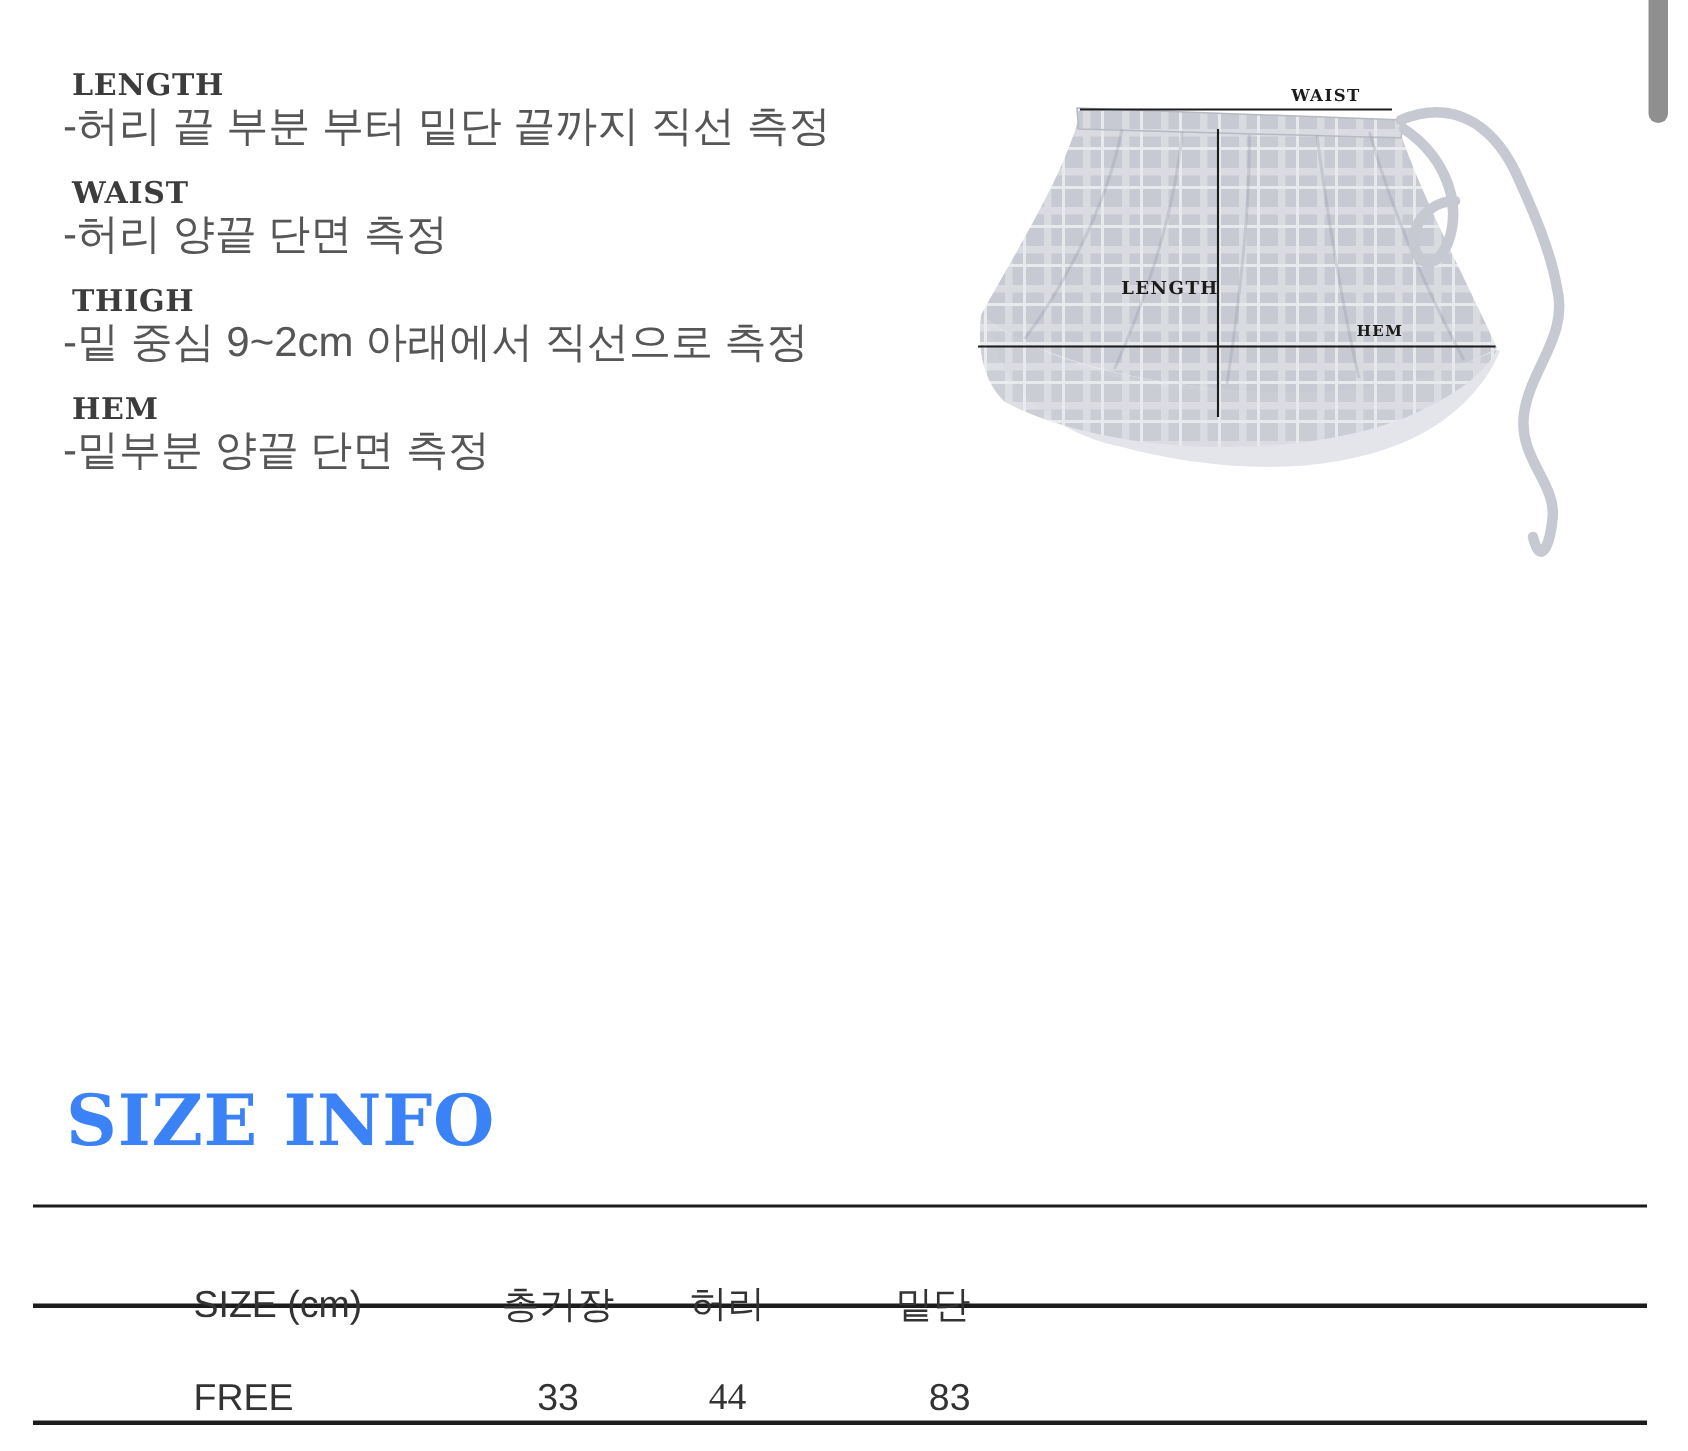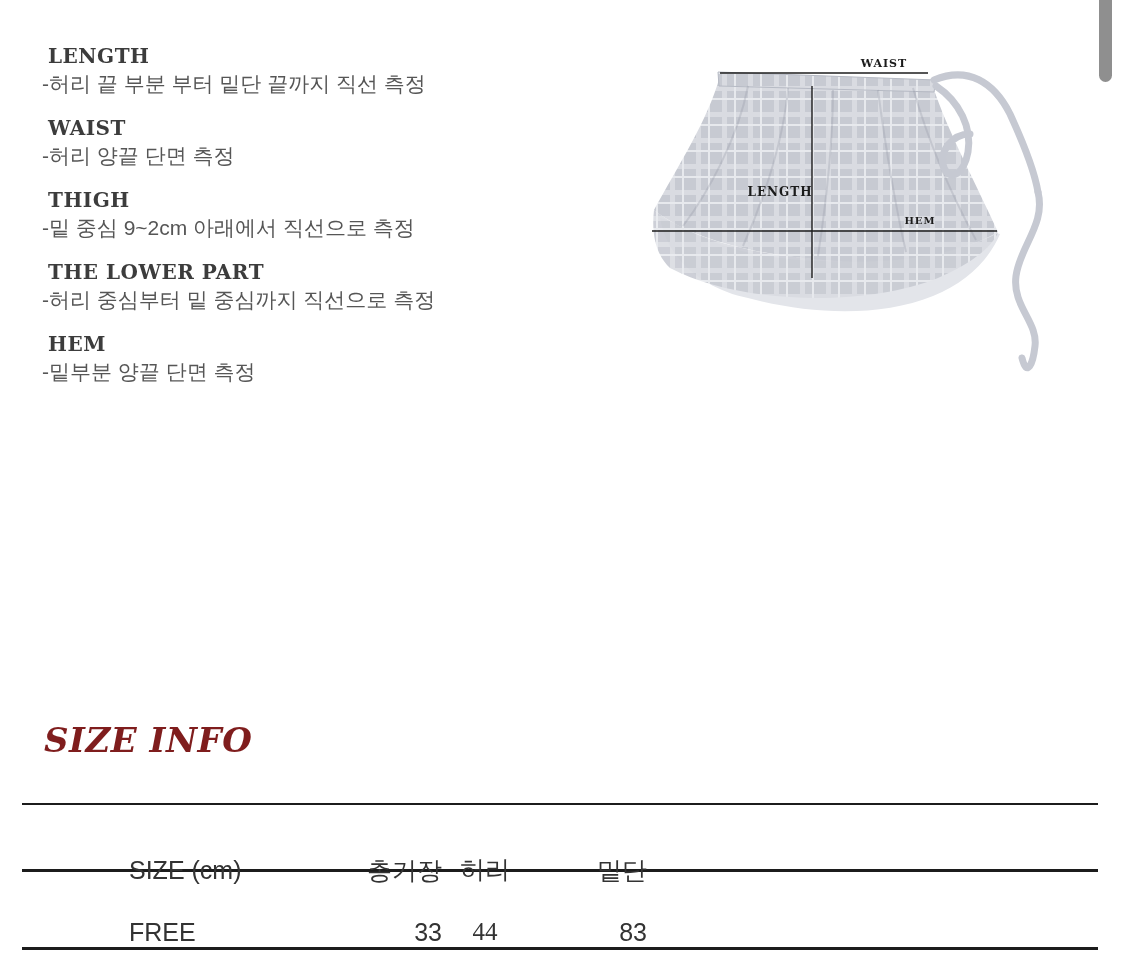--- a/index.html
+++ b/index.html
@@ -9,47 +9,47 @@
   }
   
   .guide{position:absolute;left:42px;top:44px;width:580px;}
   .guide-block{margin-bottom:17px;}
   .guide-term{
     font-family:"DejaVu Serif", serif;font-weight:bold;
     font-size:20px;line-height:25px;color:#3c3c3c;letter-spacing:.5px;
     padding-left:6px;
   }
   .guide-desc{
-    font-size:21px;line-height:30px;color:#565656;
+    font-size:28px;line-height:30px;color:#565656;
   }
   
   .diagram{position:absolute;left:638px;top:28px;width:470px;height:345px;}
   
   .scrollbar-thumb{
     position:absolute;left:1099px;top:-10px;width:13px;height:92px;
     background:#8f8f8f;border-radius:7px;
   }
   
   .size-title{
     position:absolute;left:44px;top:720px;
     font-family:"DejaVu Serif", serif;font-weight:800;
-    font-size:34px;color:#7f1d1d;letter-spacing:.5px;font-style:italic;
+    font-size:47px;color:#3b82f6;letter-spacing:.5px;
   }
   .tbl-rule{position:absolute;left:22px;width:1076px;background:#1c1c1c;}
   .rule-1{top:803px;height:2px;}
   .rule-2{top:869px;height:3px;}
   .rule-3{top:947px;height:3px;}
   .cell{
     position:absolute;height:32px;line-height:32px;
     font-size:25px;color:#333333;white-space:nowrap;margin-top:32px;
   }
   .hdr{top:822px;}
   .row1{top:884px;}
   .c1{left:129px;width:170px;text-align:left;}
-  .c2{left:302px;width:140px;text-align:right;}
+  .c2{left:302px;width:140px;text-align:center;}
   .c3{left:415px;width:140px;text-align:center;font-family:Liberation Serif, serif;}
   .c4{left:507px;width:140px;text-align:right;}
   svg text{
     font-family:"DejaVu Serif", serif;font-weight:bold;fill:#1b1b1b;
   }
 </style>
 </head>
 <body>
 
 <div class="guide">
@@ -57,24 +57,20 @@
     <div class="guide-term">LENGTH</div>
     <div class="guide-desc">-허리 끝 부분 부터 밑단 끝까지 직선 측정</div>
   </div>
   <div class="guide-block">
     <div class="guide-term">WAIST</div>
     <div class="guide-desc">-허리 양끝 단면 측정</div>
   </div>
   <div class="guide-block">
     <div class="guide-term">THIGH</div>
     <div class="guide-desc">-밑 중심 9~2cm 아래에서 직선으로 측정</div>
-  </div>
-  <div class="guide-block">
-    <div class="guide-term">THE LOWER PART</div>
-    <div class="guide-desc">-허리 중심부터 밑 중심까지 직선으로 측정</div>
   </div>
   <div class="guide-block">
     <div class="guide-term">HEM</div>
     <div class="guide-desc">-밑부분 양끝 단면 측정</div>
   </div>
 </div>
 
 <div class="diagram">
   <svg width="470" height="345" viewBox="0 0 470 345">
     <defs>

